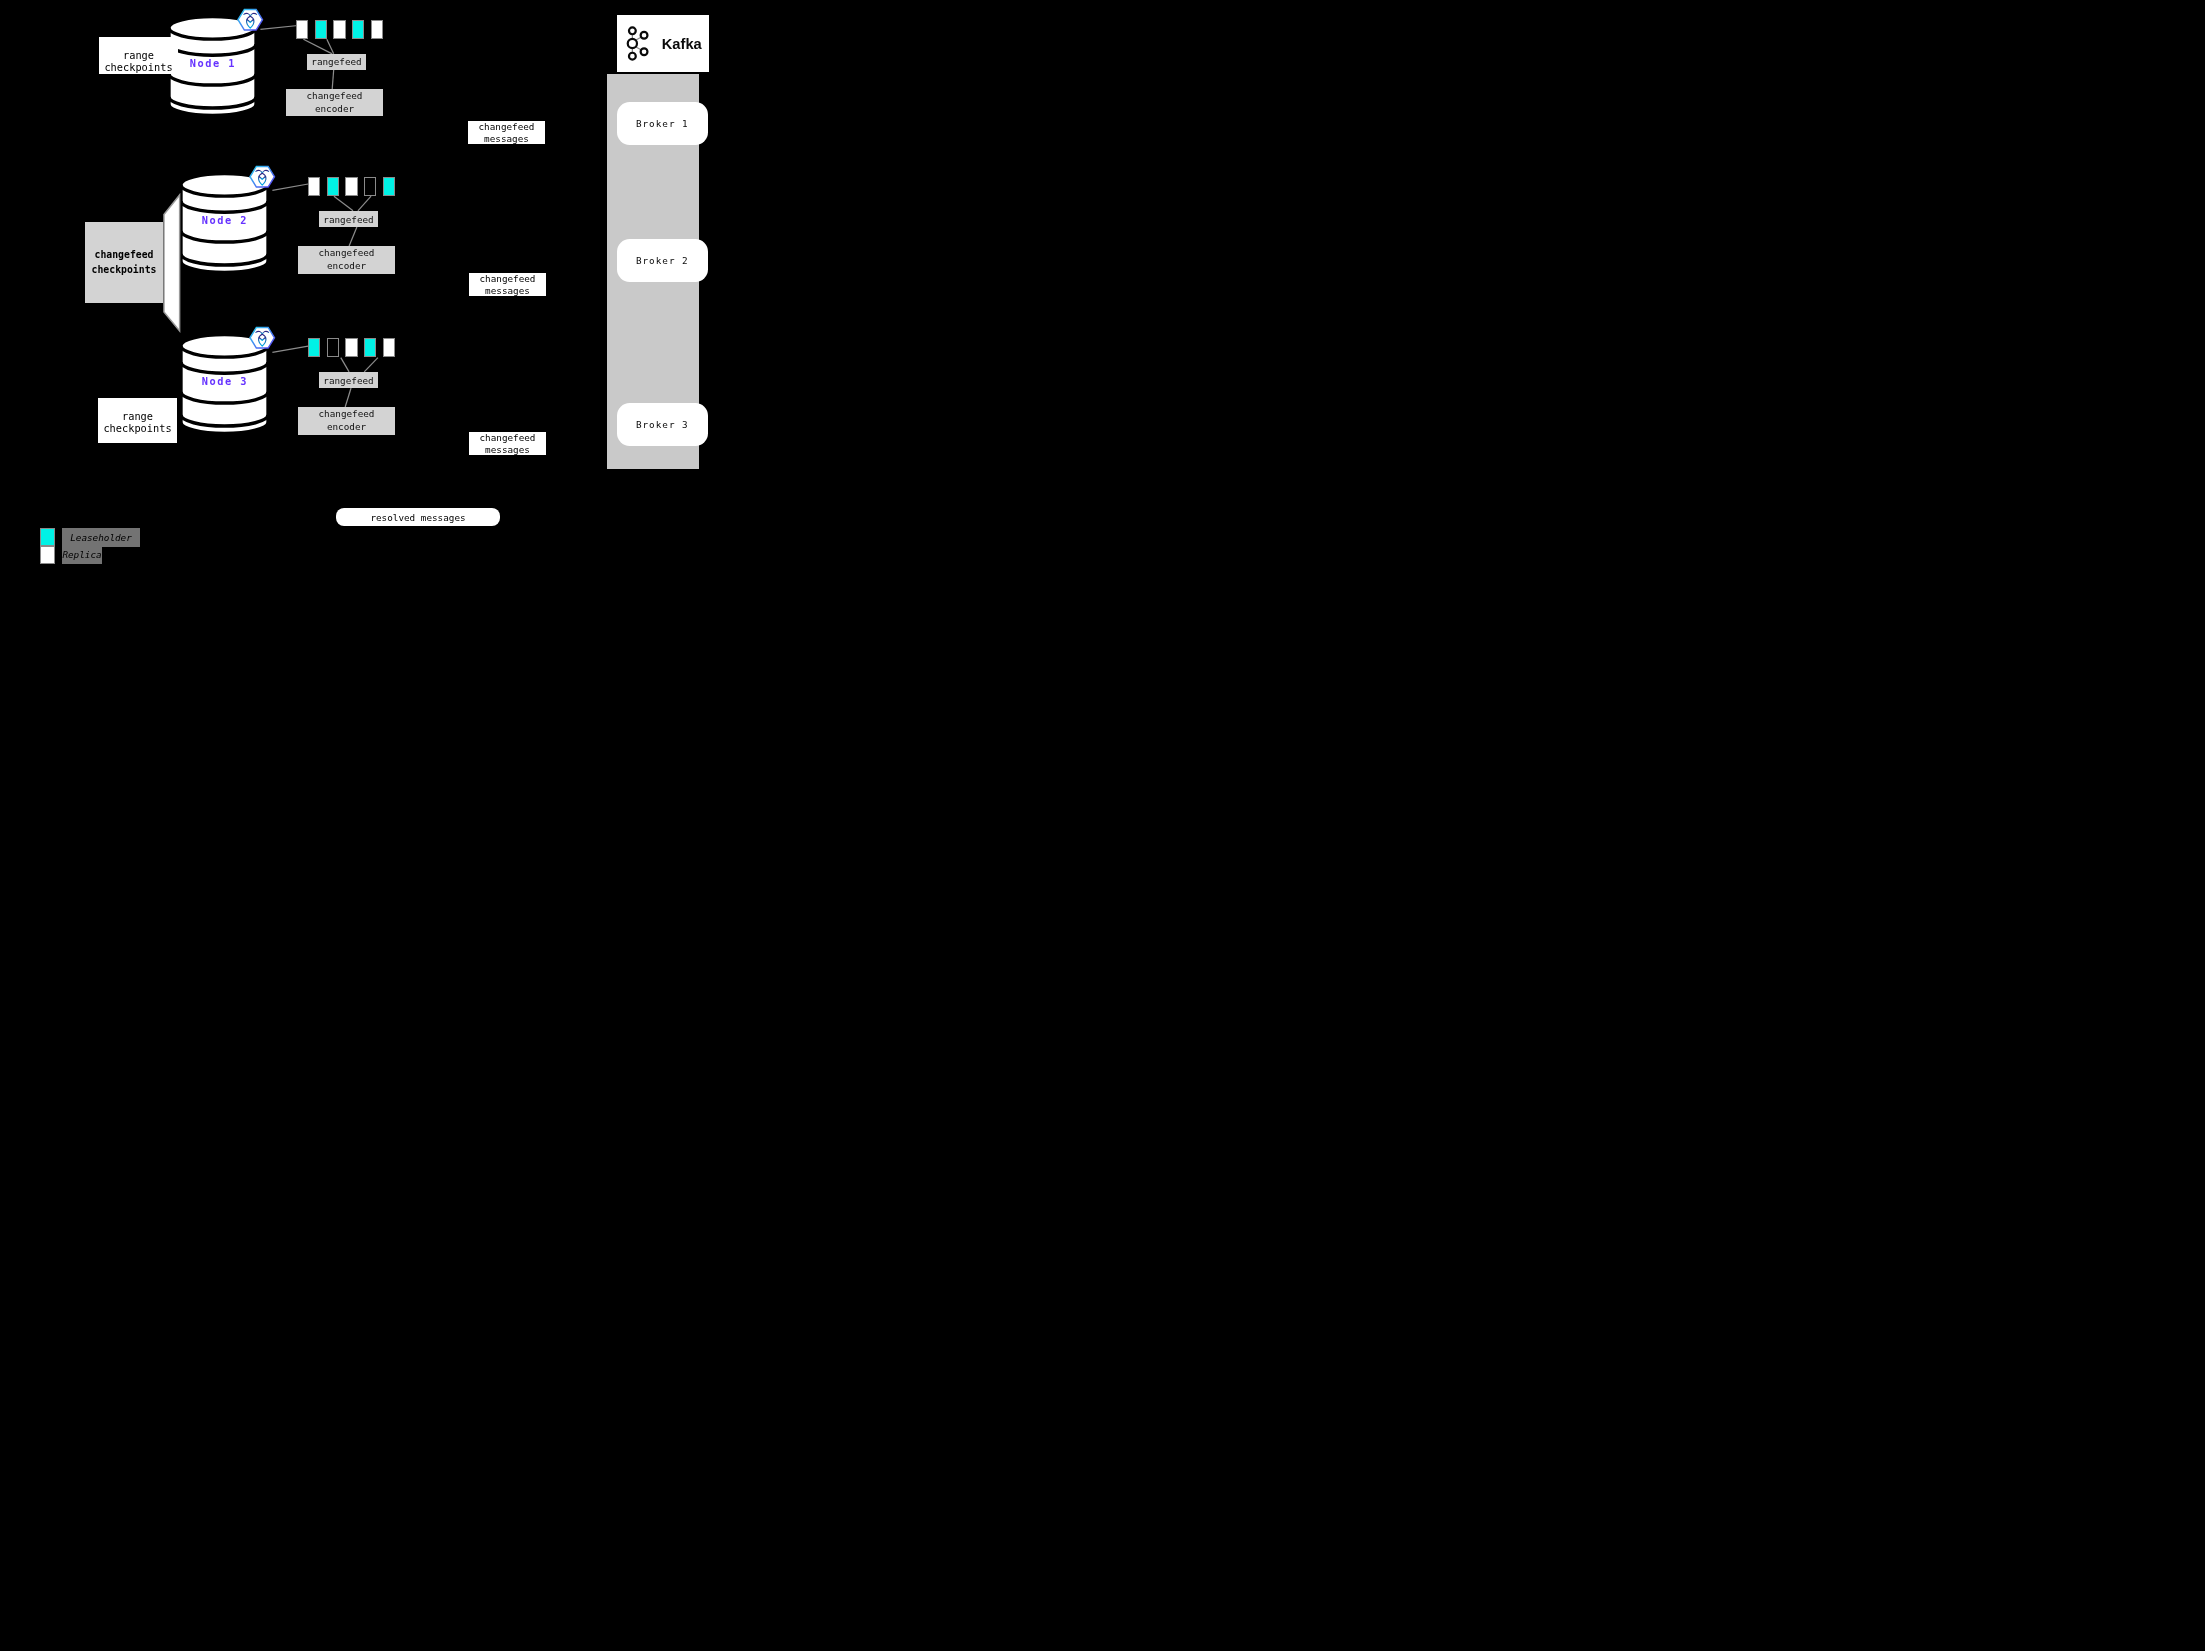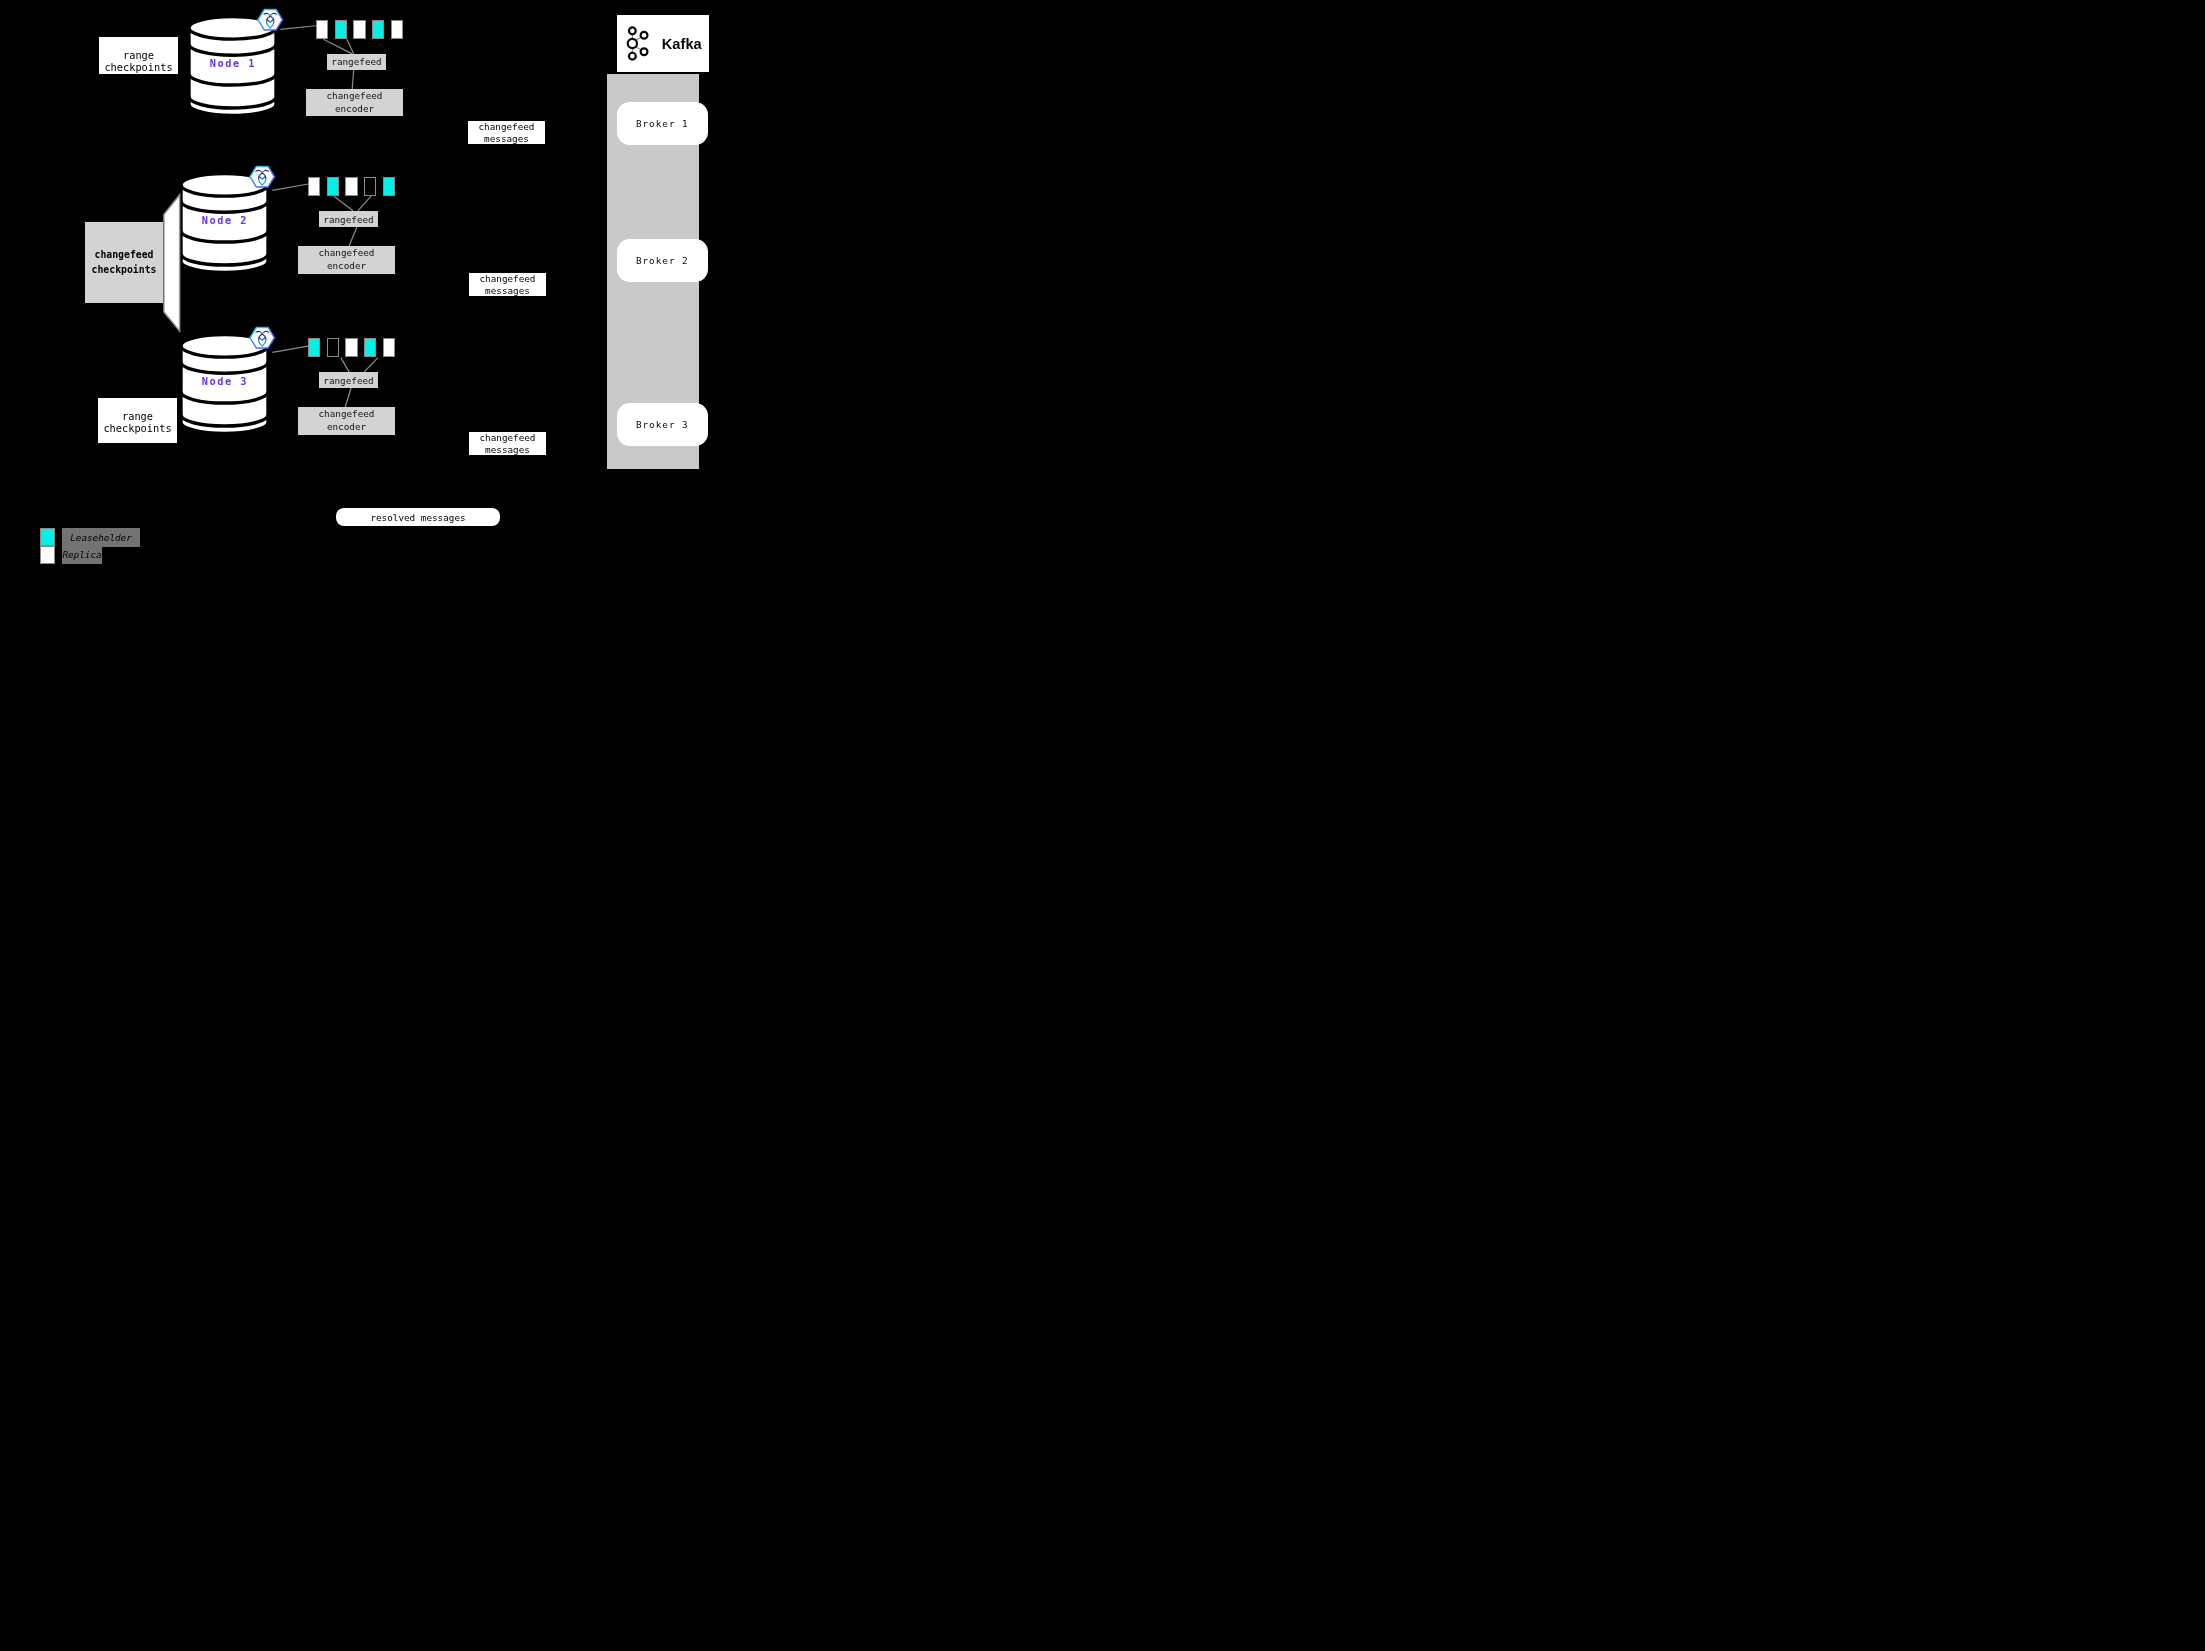--- a/index.html
+++ b/index.html
@@ -88,21 +88,21 @@
           <path d="M40,13 C35,9 29,11 27,17"></path>
           <path d="M27,17 C36,21 38,31 27,41 C16,31 18,21 27,17"></path>
           <path d="M27,23 L27,41"></path>
           <path d="M27,29 L21,24"></path>
           <path d="M27,29 L33,24"></path>
         </g>
       </g>
     </defs>
   </svg>
 
-  <div class="node-section" style="left:180px;top:4.9px">
+  <div class="node-section" style="left:160px;top:4.9px">
     <svg class="connectors" viewBox="0 0 480 260" width="235" height="127">
       <line x1="205" y1="50" x2="282" y2="42"></line>
       <line x1="293" y1="70" x2="352" y2="100"></line>
       <line x1="341" y1="70" x2="355" y2="100"></line>
       <line x1="355" y1="133" x2="352" y2="172"></line>
     </svg>
     <svg class="cylinder" viewBox="0 0 186 208">
         <use href="#cyl"></use>
       </svg>
     <div class="node-label">Node 1</div>

